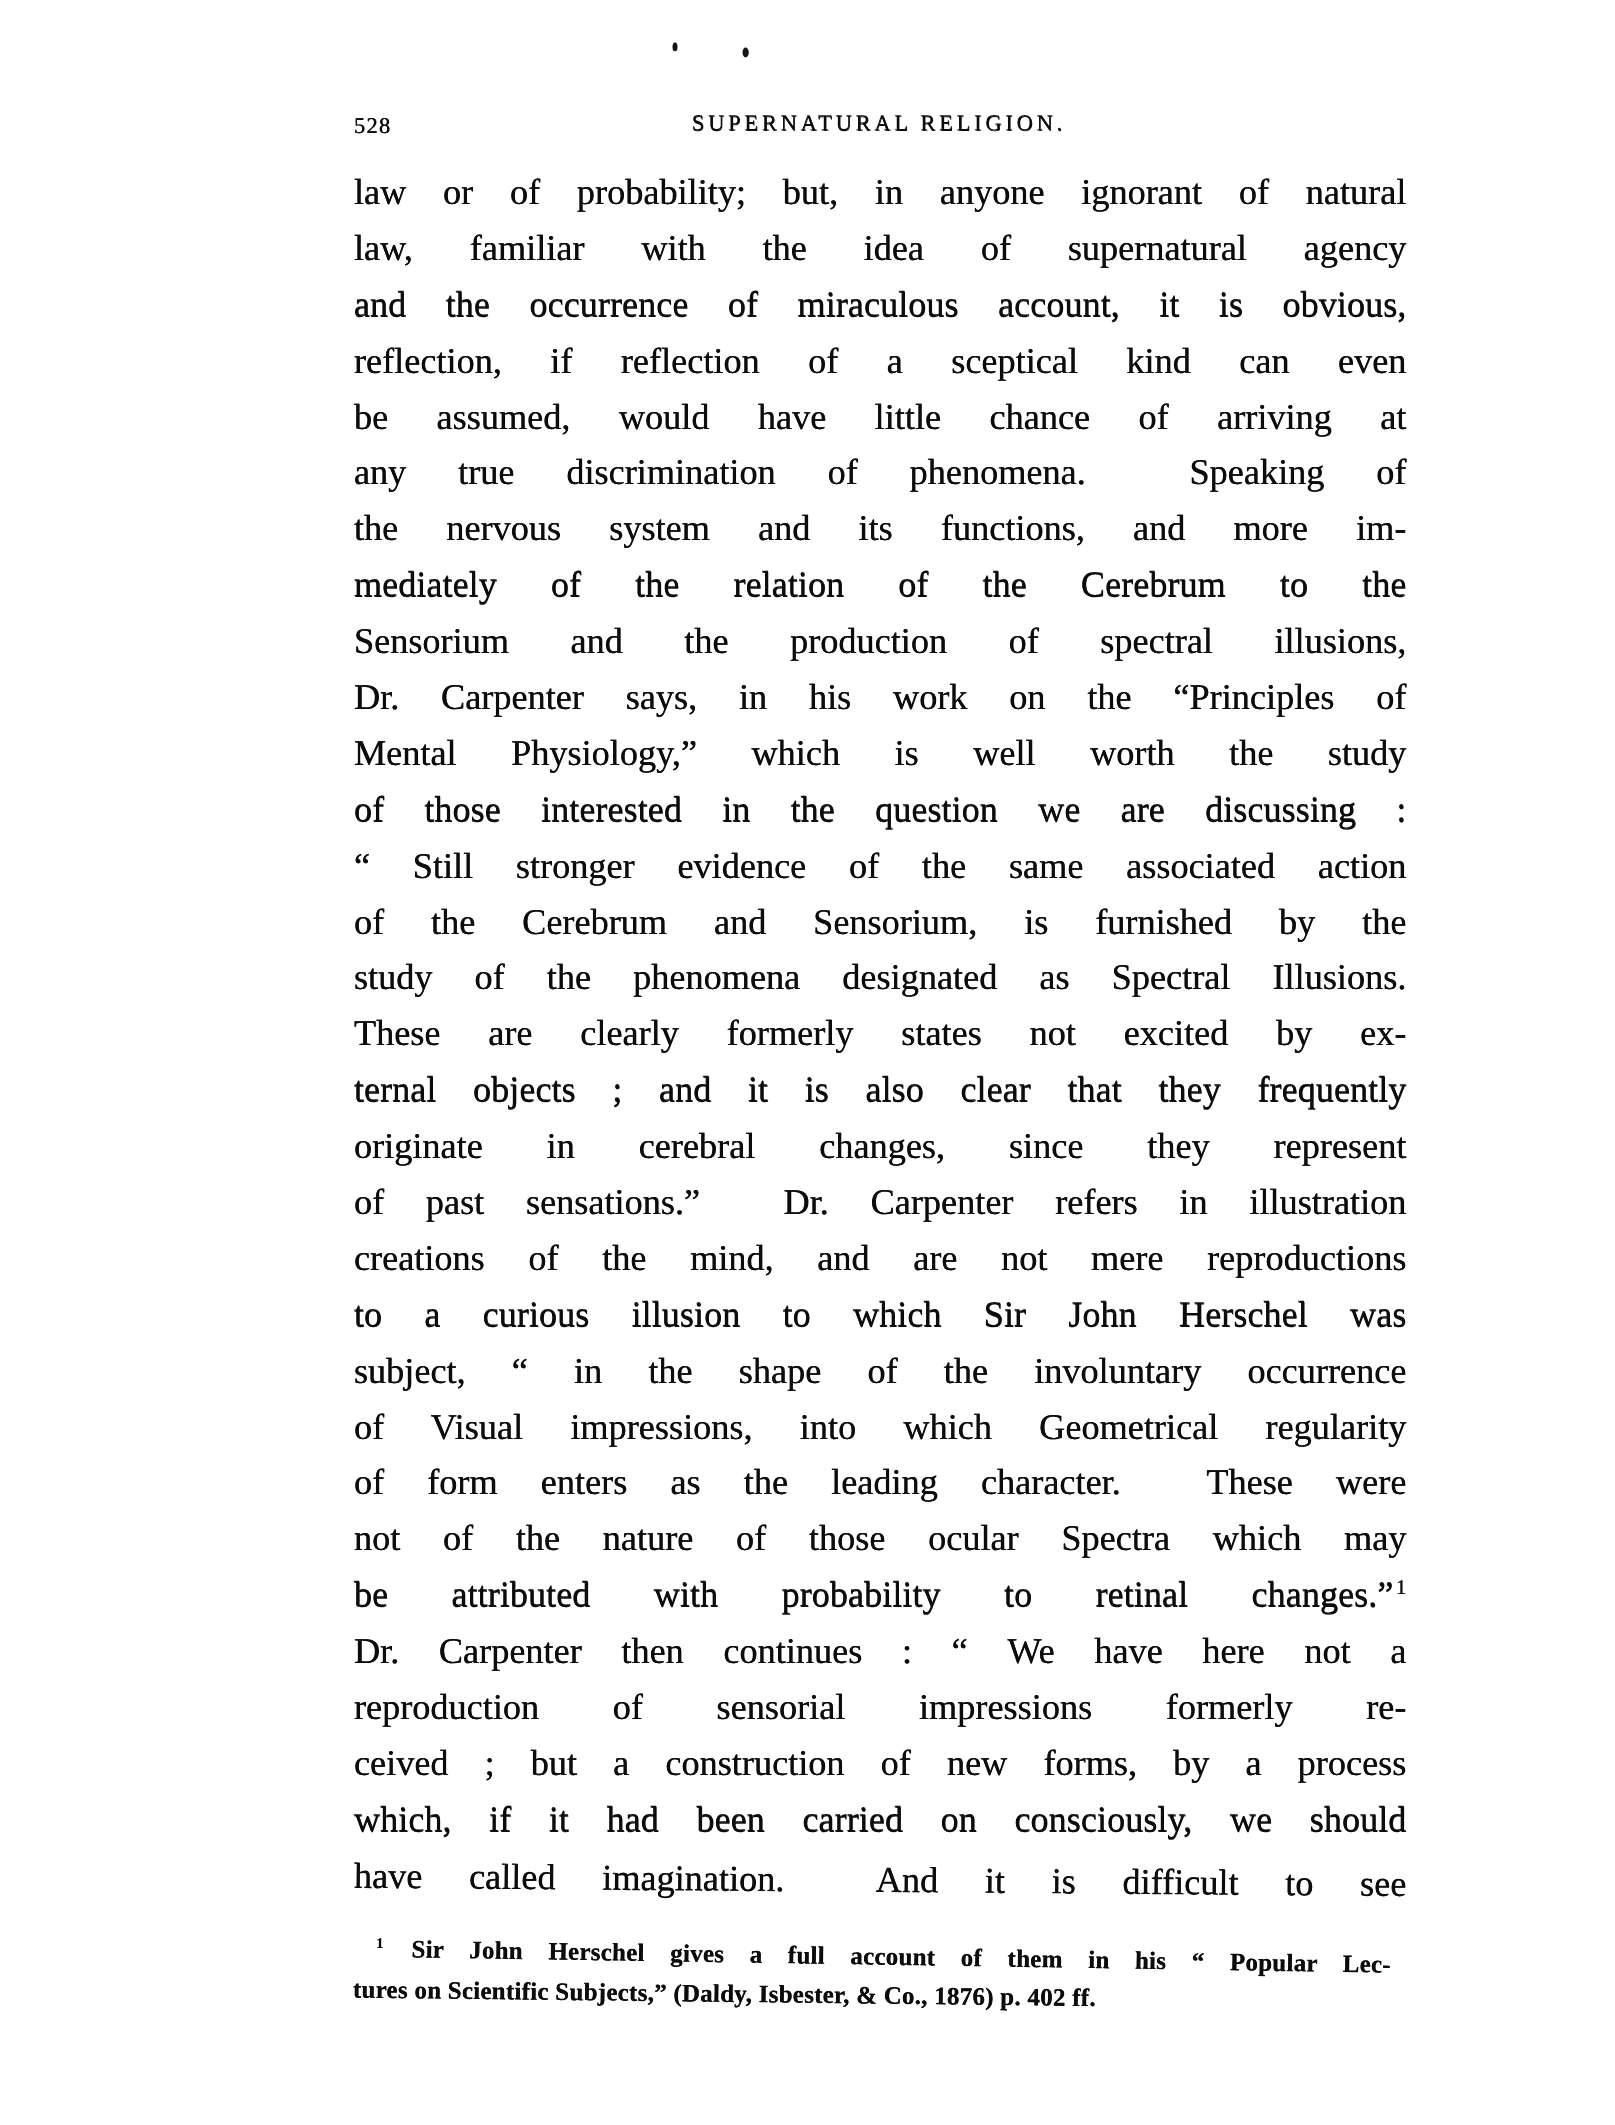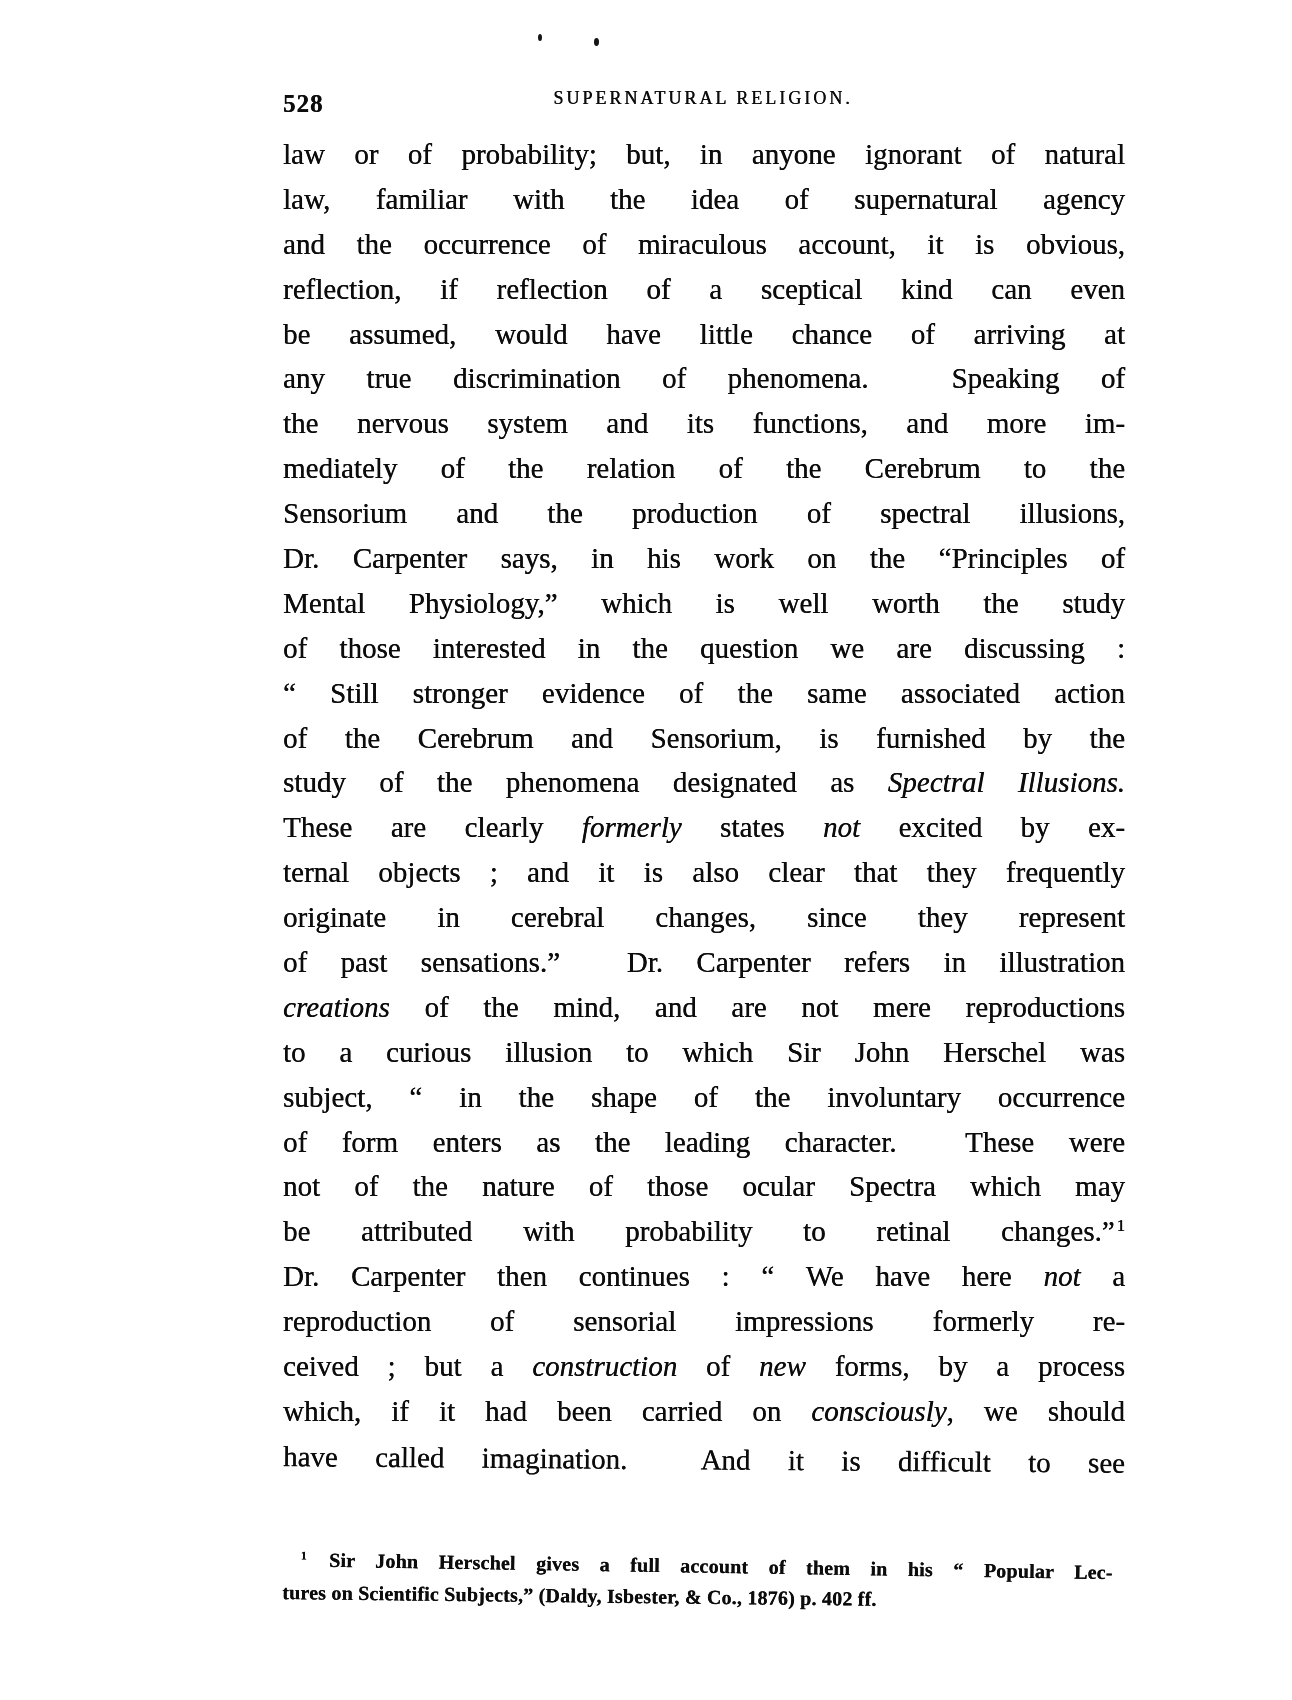--- a/index.html
+++ b/index.html
@@ -24,22 +24,22 @@
     position: absolute;
     top: 88px;
     left: 283px;
     width: 840px;
     height: 34px;
   }
   .pagenum {
     position: absolute;
     left: 0;
     top: 2px;
-    font-size: 25px;
-    font-weight: bold;
+    font-size: 18px;
+    font-weight: normal;
     letter-spacing: 1px;
     text-shadow: 0.3px 0.3px 0 currentColor;
   }
   .title {
     text-align: center;
     font-size: 18px;
     letter-spacing: 3px;
     text-shadow: 0.4px 0.4px 0 currentColor;
     white-space: nowrap;
   }
@@ -57,21 +57,21 @@
     line-height: 44.9px;
     text-align: justify;
     text-align-last: justify;
     text-justify: inter-word;
     white-space: normal;
   }
   .bodytext .line:last-child {
     transform: rotate(0.45deg);
     transform-origin: left center;
   }
-  .it { font-style: italic; }
+  .it { }
   sup {
     font-size: 0.58em;
     line-height: 0;
     vertical-align: 10px;
     margin-left: 2px;
   }
 
   .footnote {
     position: absolute;
     top: 1543px;
@@ -124,20 +124,21 @@
       <div class="line"><span>“&nbsp;Still stronger evidence of the same associated action</span></div>
       <div class="line"><span>of the Cerebrum and Sensorium, is furnished by the</span></div>
       <div class="line"><span>study of the phenomena designated as </span><span class="it">Spectral Illusions.</span></div>
       <div class="line"><span>These are clearly </span><span class="it">formerly</span><span> states </span><span class="it">not</span><span> excited by ex-</span></div>
       <div class="line"><span>ternal objects&nbsp;; and it is also clear that they frequently</span></div>
       <div class="line"><span>originate in cerebral changes, since they represent</span></div>
       <div class="line"><span>of past sensations.”&nbsp; Dr. Carpenter refers in illustration</span></div>
       <div class="line"><span class="it">creations</span><span> of the mind, and are not mere reproductions</span></div>
       <div class="line"><span>to a curious illusion to which Sir John Herschel was</span></div>
       <div class="line"><span>subject, “&nbsp;in the shape of the involuntary occurrence</span></div>
+      <div class="line"><span>of Visual impressions, into which Geometrical regularity</span></div>
       <div class="line"><span>of form enters as the leading character.&nbsp; These were</span></div>
       <div class="line"><span>not of the nature of those ocular Spectra which may</span></div>
       <div class="line"><span>be attributed with probability to retinal changes.”</span><sup>1</sup></div>
       <div class="line"><span>Dr. Carpenter then continues&nbsp;: “&nbsp;We have here </span><span class="it">not</span><span> a</span></div>
       <div class="line"><span>reproduction of sensorial impressions formerly re-</span></div>
       <div class="line"><span>ceived&nbsp;; but a </span><span class="it">construction</span><span> of </span><span class="it">new</span><span> forms, by a process</span></div>
       <div class="line"><span>which, if it had been carried on </span><span class="it">consciously</span><span>, we should</span></div>
       <div class="line"><span>have called imagination.&nbsp; And it is difficult to see</span></div>
     </div>
 

